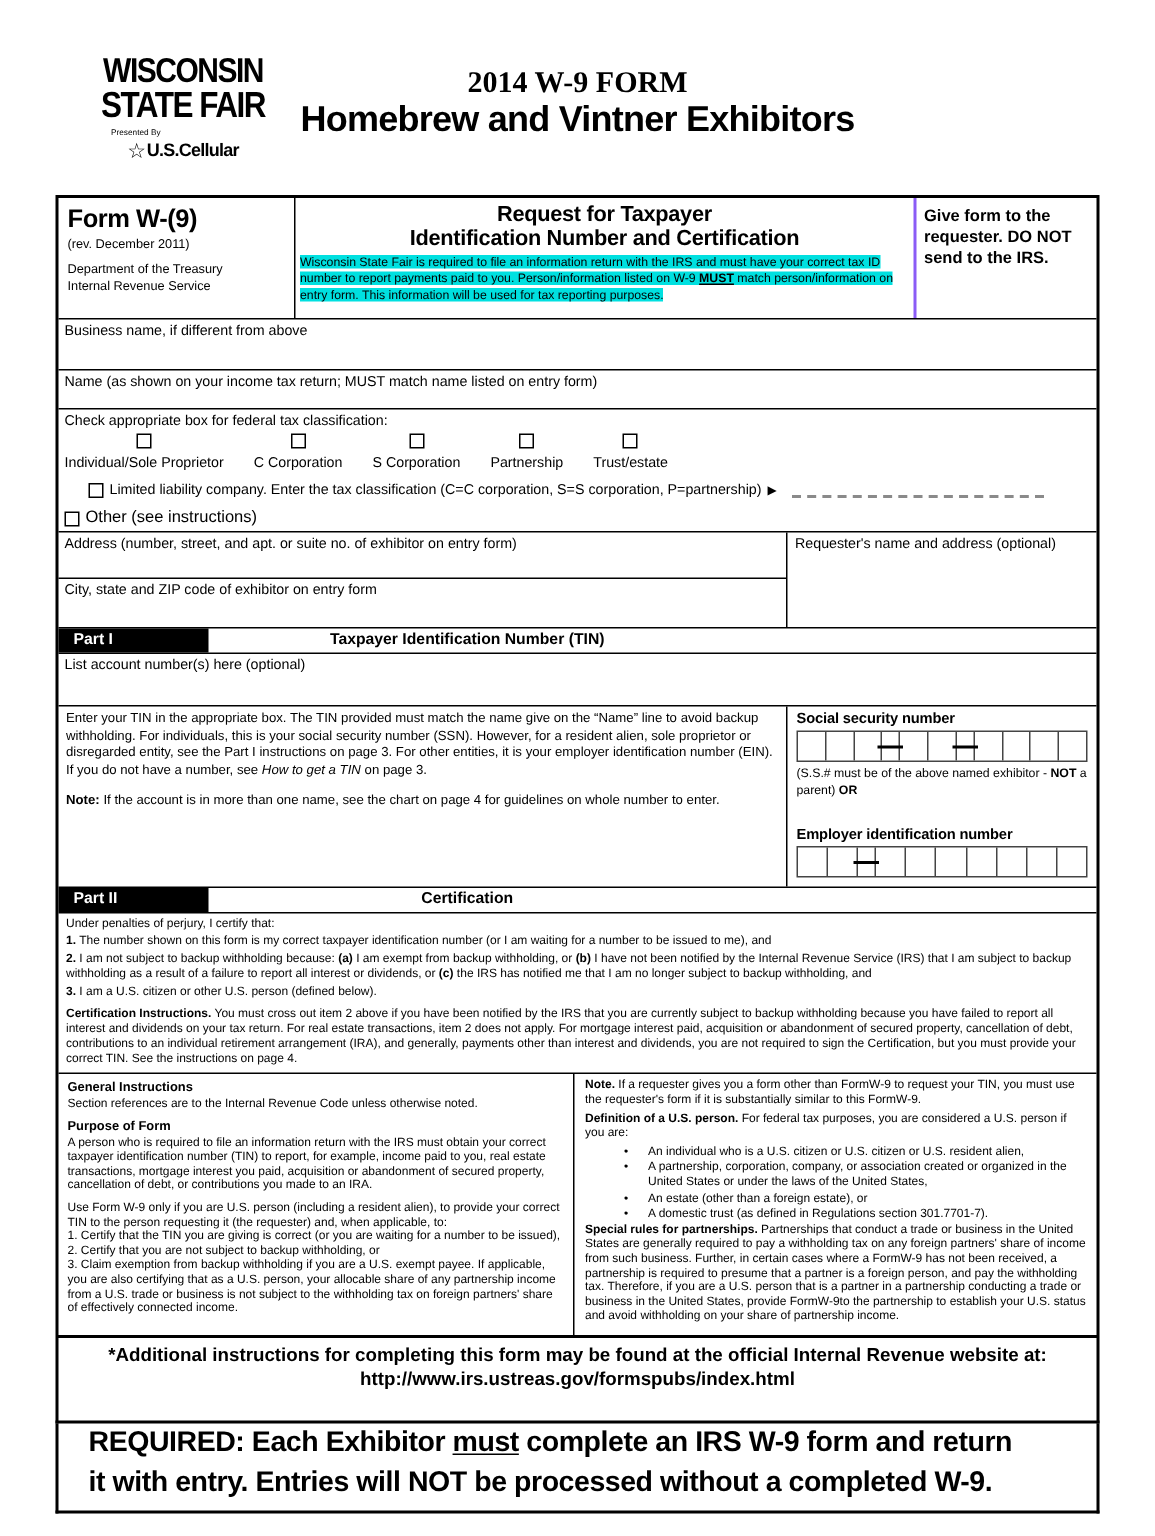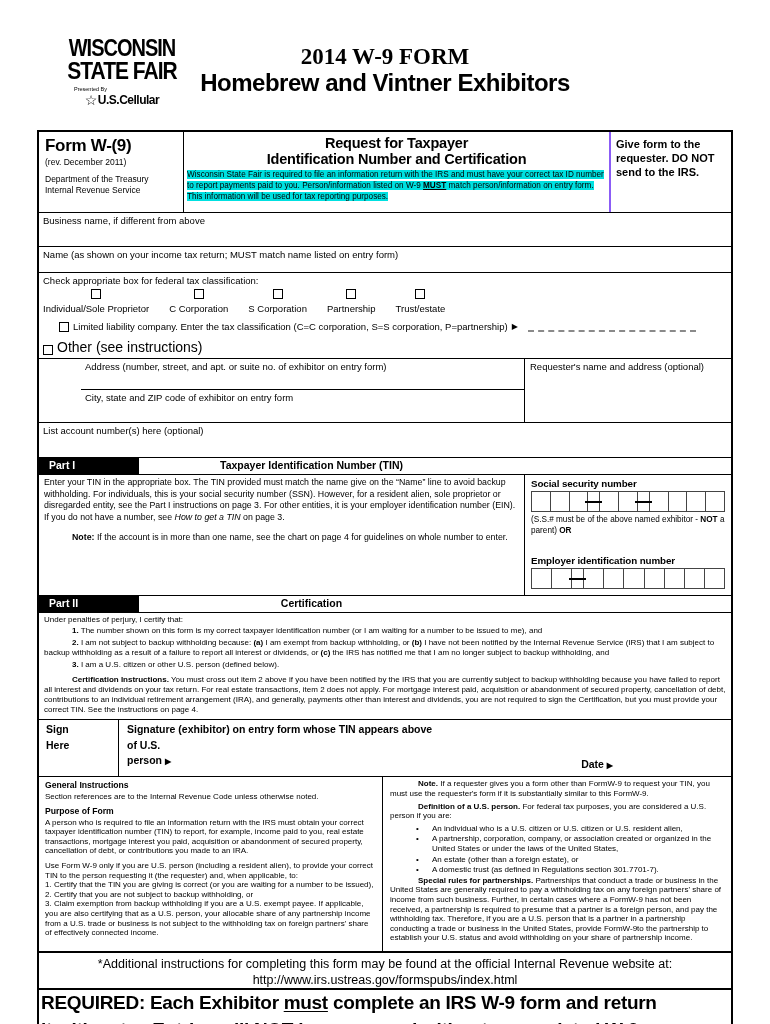--- a/index.html
+++ b/index.html
@@ -5,49 +5,49 @@
   html,body{margin:0;padding:0;background:#fff;}
   body{width:770px;height:1024px;position:relative;font-family:"Liberation Sans",sans-serif;color:#000;-webkit-font-smoothing:antialiased;}
   .masthead{position:relative;height:80px;margin-top:36px;}
   .logo{position:absolute;left:56px;top:2px;width:132px;text-align:center;line-height:1;}
   .logo-l1{font-size:20px;font-weight:bold;letter-spacing:-1px;transform:scaleY(1.15);}
   .logo-l2{font-size:21px;font-weight:bold;letter-spacing:-1px;transform:scaleY(1.15);margin-top:2px;}
   .logo-presented{font-size:5.5px;margin-top:6px;margin-left:18px;text-align:left;}
   .logo-sponsor{font-size:12px;font-weight:bold;letter-spacing:-0.5px;display:flex;align-items:center;justify-content:center;gap:1px;}
   .star{font-size:14px;font-weight:normal;}
   .titles{text-align:center;padding-top:8px;}
-  .title1{font-family:"Liberation Serif",serif;font-size:23px;font-weight:bold;line-height:1.1;}
+  .title1{font-family:"Liberation Serif",serif;font-size:20px;font-weight:bold;line-height:1.1;}
   .title2{font-size:24px;font-weight:bold;letter-spacing:-0.5px;line-height:1.2;}
   .form{margin:14px 37px 0 37px;border:2px solid #000;}
   .row{border-bottom:1px solid #000;}
   
   .fh{display:flex;min-height:80px;}
-  .fh-left{width:145px;border-right:1px solid #000;padding:4px 6px;box-sizing:border-box;}
+  .fh-left{width:158px;border-right:1px solid #000;padding:4px 6px;box-sizing:border-box;}
   .fw9{font-size:17px;font-weight:bold;letter-spacing:-0.3px;}
   .rev{font-size:8.5px;margin:1px 0 7px;}
   .dept{font-size:8.5px;line-height:1.25;}
   .fh-center{flex:1;display:flex;flex-direction:column;}
   .fh-title{text-align:center;font-weight:bold;font-size:14.5px;line-height:1.12;padding-top:3px;letter-spacing:-0.2px;}
   .fh-hl{font-size:8.2px;line-height:1.3;padding:3px 3px 2px 3px;}
   .hl{background:#00e0e0;}
   .hl b{text-decoration:underline;}
   .fh-right{width:122px;border-left:2px solid #8b5cf6;padding:6px 5px;box-sizing:border-box;font-weight:bold;font-size:11px;line-height:1.25;}
   .lbl{font-size:9.5px;line-height:1.2;}
   .r-name{min-height:21px;padding:2px 4px;}
   .r-biz{min-height:29px;padding:2px 4px;}
   .r-class{min-height:58px;padding:2px 4px 3px;}
   .cb-row{display:flex;align-items:center;gap:6px;margin-top:3px;flex-wrap:nowrap;}
   .cb-item{display:flex;align-items:center;gap:4px;margin-right:14px;font-size:9.5px;flex-direction:column;}
   .cb{display:inline-block;width:8px;height:8px;border:1.4px solid #000;flex:0 0 auto;}
   .llc-line{display:flex;align-items:center;gap:4px;margin-top:7px;font-size:9.5px;margin-left:16px;}
   .arrow{font-size:8px;}
   .blank-dashes{display:inline-block;width:168px;height:8px;border-bottom:2px dashed #8a8a8a;margin-left:6px;}
-  .other-line{display:flex;align-items:flex-end;gap:4px;margin-top:7px;font-size:14px;}
+  .other-line{display:flex;align-items:flex-end;gap:4px;margin-top:7px;font-size:11px;}
   .addr-wrap{display:flex;border-bottom:1px solid #000;}
-  .addr-left{flex:1;margin-left:42px;}
+  .addr-left{flex:1;}
   .r-addr{border-bottom:1px solid #000;min-height:26px;padding:2px 4px;}
   .r-city{min-height:28px;padding:2px 4px;}
   .req-cell{width:207px;border-left:1px solid #000;padding:2px 5px;box-sizing:border-box;}
   .r-acct{min-height:30px;padding:2px 4px;}
   .part-bar{display:flex;align-items:stretch;height:16px;}
   .part-label{background:#000;color:#fff;font-weight:bold;font-size:10.5px;width:100px;box-sizing:border-box;padding:1px 0 0 10px;}
   .part-title{width:345px;text-align:center;font-weight:bold;font-size:10.5px;padding-top:1px;}
   .p1{display:flex;min-height:96px;}
   .p1-left{flex:1;padding:2px 6px 2px 5px;font-size:8.8px;line-height:1.3;}
   .p1-note{margin-top:9px;}
@@ -70,24 +70,24 @@
   .ins-left{flex:1;border-right:1px solid #000;padding:2px 6px 5px;font-size:8px;line-height:1.2;}
   .ins-left p{margin:0 0 5px;}
   .ins-left .tight{margin:0;}
   .ins-h{font-weight:bold;font-size:8.6px;margin:1px 0 1px;}
   .ins-right{width:348px;box-sizing:border-box;padding:2px 7px 5px;font-size:8px;line-height:1.2;}
   .ins-right p{margin:0 0 3px;}
   .bullet-row{display:flex;margin:0 0 1px;}
   .bullet-dot{width:16px;margin-left:26px;flex:0 0 auto;}
   .bullet-text{flex:1;}
   .footer-box{margin:0 37px;border:2px solid #000;border-top:none;}
-  .addl{text-align:center;font-weight:normal;font-size:12.5px;line-height:1.3;padding:3px 0 0;}
-  .required{font-weight:bold;font-size:19px;letter-spacing:-0.3px;line-height:1.4;padding:0 2px 4px;}
+  .addl{text-align:center;font-weight:bold;font-size:12.5px;line-height:1.3;padding:3px 0 20px;}
+  .required{font-weight:bold;font-size:19px;letter-spacing:-0.3px;line-height:1.4;padding:0 20px 4px;}
   .required u{text-underline-offset:2px;}
-  b.ld{font-weight:bold;margin-left:28px;}
+  b.ld{font-weight:bold;}
 </style>
 </head>
 <body>
 
 <div class="masthead">
   <div class="logo">
     <div class="logo-l1">WISCONSIN</div>
     <div class="logo-l2">STATE FAIR</div>
     <div class="logo-presented">Presented By</div>
     <div class="logo-sponsor">
@@ -171,27 +171,27 @@
       </div>
       <div class="r-city">
         <div class="lbl">City, state and ZIP code of exhibitor on entry form</div>
       </div>
     </div>
     <div class="req-cell">
       <div class="lbl">Requester's name and address (optional)</div>
     </div>
   </div>
 
-  <div class="row r-acct">
-    <div class="lbl">List account number(s) here (optional)</div>
-  </div>
-
   <div class="row part-bar">
     <div class="part-label">Part I</div>
     <div class="part-title">Taxpayer Identification Number (TIN)</div>
+  </div>
+
+  <div class="row r-acct">
+    <div class="lbl">List account number(s) here (optional)</div>
   </div>
 
   <div class="row p1">
     <div class="p1-left">
       <div><span>Enter your TIN in the appropriate box.  The TIN provided must match the name give on the “Name” line to avoid backup withholding.  For individuals, this is your social security number (SSN).  However, for a resident alien, sole proprietor or disregarded entity, see the Part I instructions on page 3.  For other entities, it is your employer identification number (EIN).  If you do not have a number, see </span><i>How to get a TIN</i><span> on page 3.</span></div>
       <div class="p1-note"><b class="ld">Note:</b><span> If the account is in more than one name, see the chart on page 4 for guidelines on whole number to enter.</span></div>
     </div>
     <div class="p1-right">
       <div class="tin-label">Social security number</div>
       <div class="tin-grid">
@@ -230,32 +230,20 @@
   </div>
 
   <div class="row p2">
     <p>Under penalties of perjury, I certify that:</p>
     <p><b class="ld">1.</b><span>  The number shown on this form is my correct taxpayer identification number (or I am waiting for a number to be issued to me), and</span></p>
     <p><b class="ld">2.</b><span>  I am not subject to backup withholding because: </span><b>(a)</b><span> I am exempt from backup withholding, or </span><b>(b)</b><span> I have not been notified by the Internal Revenue Service (IRS) that I am subject to backup withholding as a result of a failure to report all interest or dividends, or </span><b>(c)</b><span> the IRS has notified me that I am no longer subject to backup withholding, and</span></p>
     <p><b class="ld">3.</b><span>  I am a U.S. citizen or other U.S. person (defined below).</span></p>
     <p class="certins"><b class="ld">Certification Instructions.</b><span>  You must cross out item 2 above if you have been notified by the IRS that you are currently subject to backup withholding because you have failed to report all interest and dividends on your tax return.  For real estate transactions, item 2 does not apply.  For mortgage interest paid, acquisition or abandonment of secured property, cancellation of debt, contributions to an individual retirement arrangement (IRA), and generally, payments other than interest and dividends, you are not required to sign the Certification, but you must provide your correct TIN.  See the instructions on page 4.</span></p>
   </div>
 
-  <div class="row sign-row">
-    <div class="sign-cell">
-      <div>Sign</div>
-      <div>Here</div>
-    </div>
-    <div class="sig-cell">
-      <div>Signature (exhibitor) on entry form whose TIN appears above</div>
-      <div>of U.S.</div>
-      <div><span>person</span> <span class="arrow">▶</span></div>
-      <div class="date-label"><span>Date</span> <span class="arrow">▶</span></div>
-    </div>
-  </div>
 
   <div class="ins">
     <div class="ins-left">
       <div class="ins-h">General Instructions</div>
       <p>Section references are to the Internal Revenue Code unless otherwise noted.</p>
       <div class="ins-h">Purpose of Form</div>
       <p>A person who is required to file an information return with the IRS must obtain your correct taxpayer identification number (TIN) to report, for example, income paid to you, real estate transactions, mortgage interest you paid, acquisition or abandonment of secured property, cancellation of debt, or contributions you made to an IRA.</p>
       <p class="tight">Use Form W-9 only if you are  U.S. person (including a resident alien), to provide your correct TIN to the person requesting it (the requester) and, when applicable, to:</p>
       <p class="tight">1. Certify that the TIN you are giving is correct (or you are waiting for a number to be issued),</p>
       <p class="tight">2. Certify that you are not subject to backup withholding, or</p>

